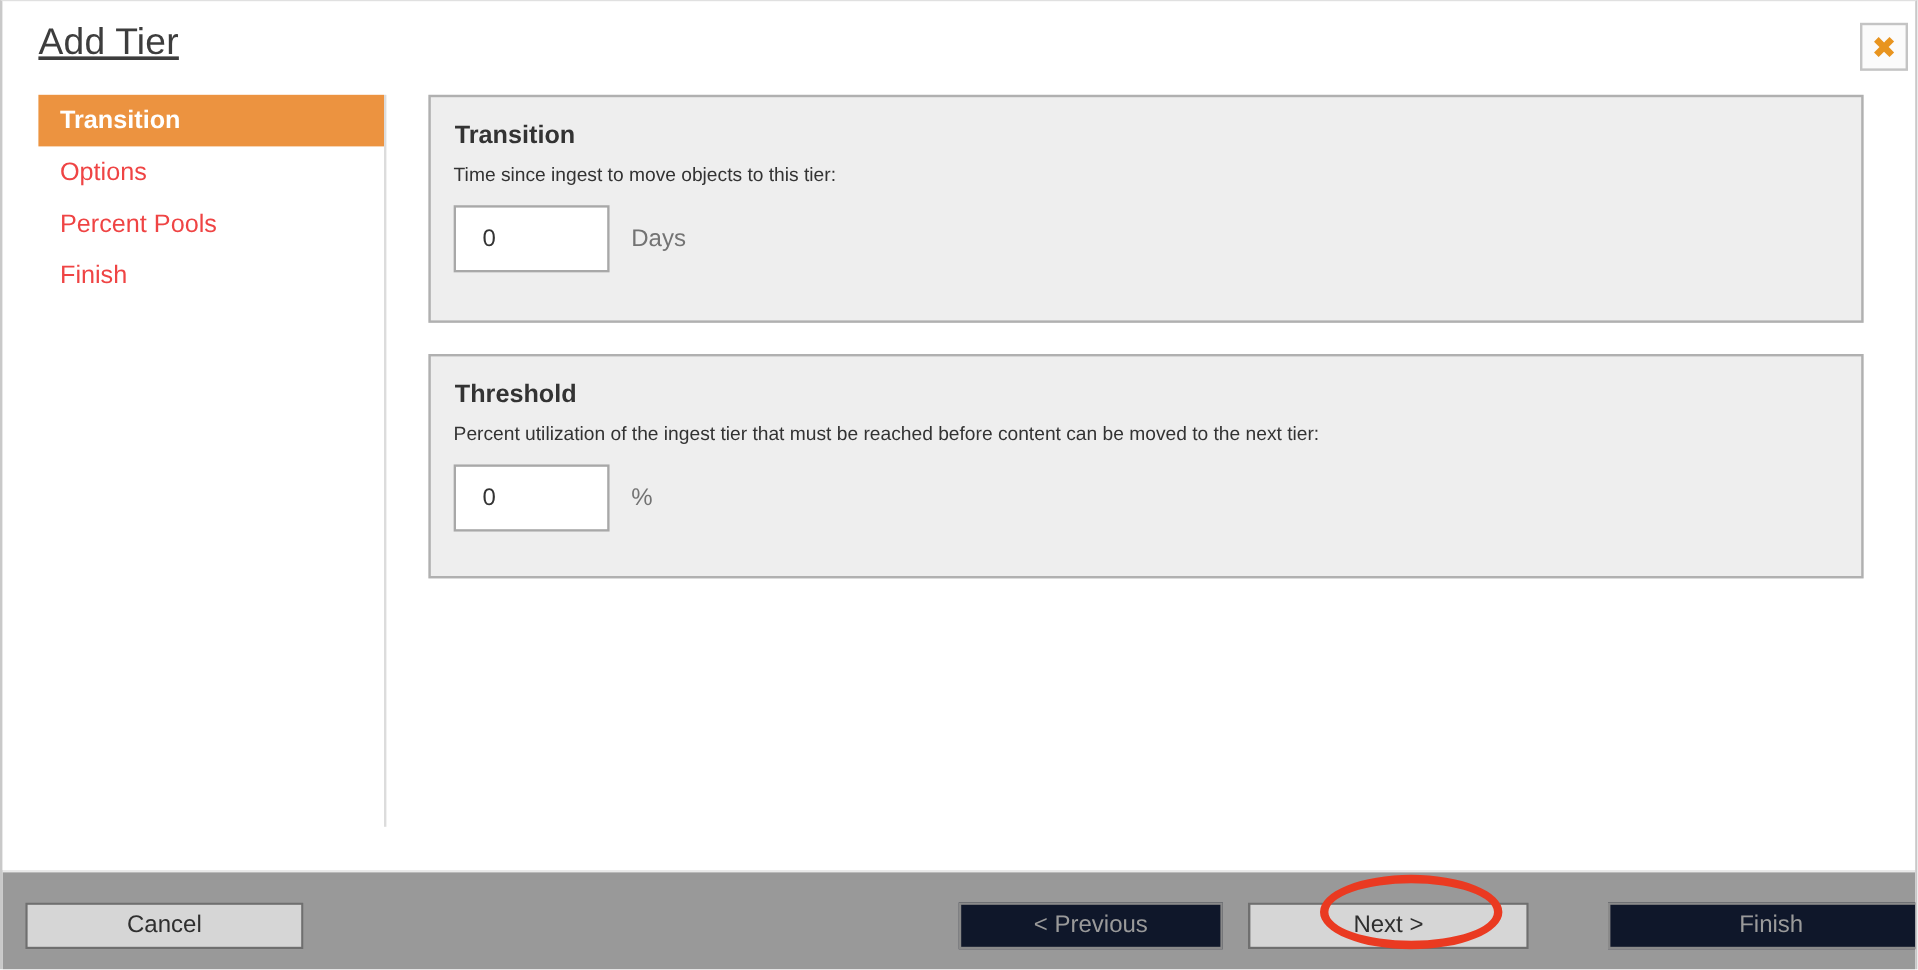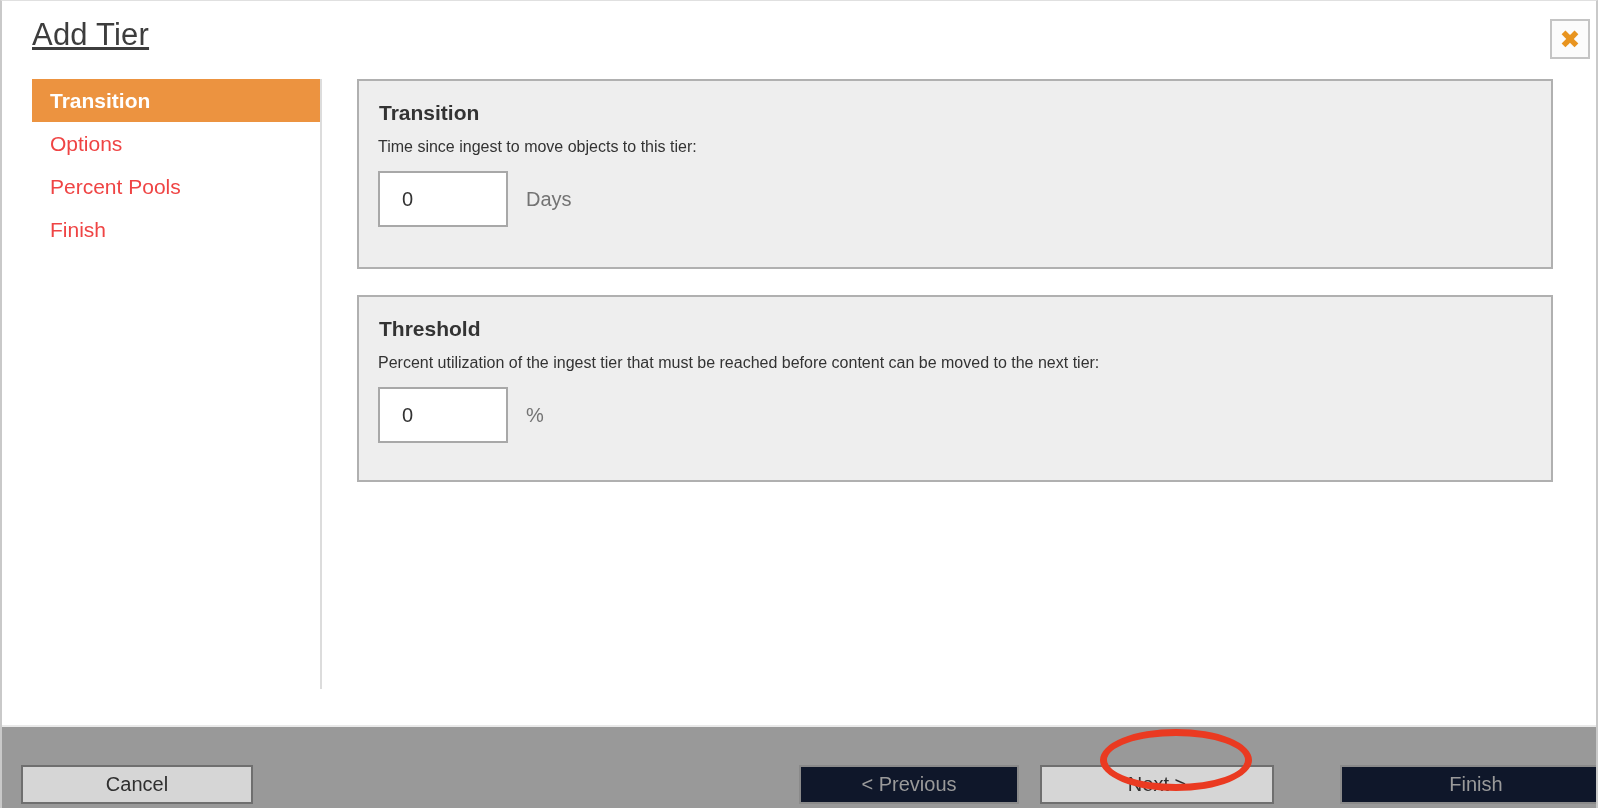--- a/index.html
+++ b/index.html
@@ -155,21 +155,21 @@
     left: 0;
     top: 724px;
     width: 100%;
     height: 84px;
     background: #999999;
     border-top: 2px solid #e9e9e9;
     box-sizing: border-box;
   }
   .wiz-btn {
     position: absolute;
-    top: 38px;
+    top: 25px;
     height: 39px;
     background: #d6d6d6;
     border: 2px solid #6f6f6f;
     box-sizing: border-box;
     font-family: "Liberation Sans", sans-serif;
     font-size: 20px;
     color: #2f2f2f;
     cursor: pointer;
     padding: 0;
     border-radius: 0;

